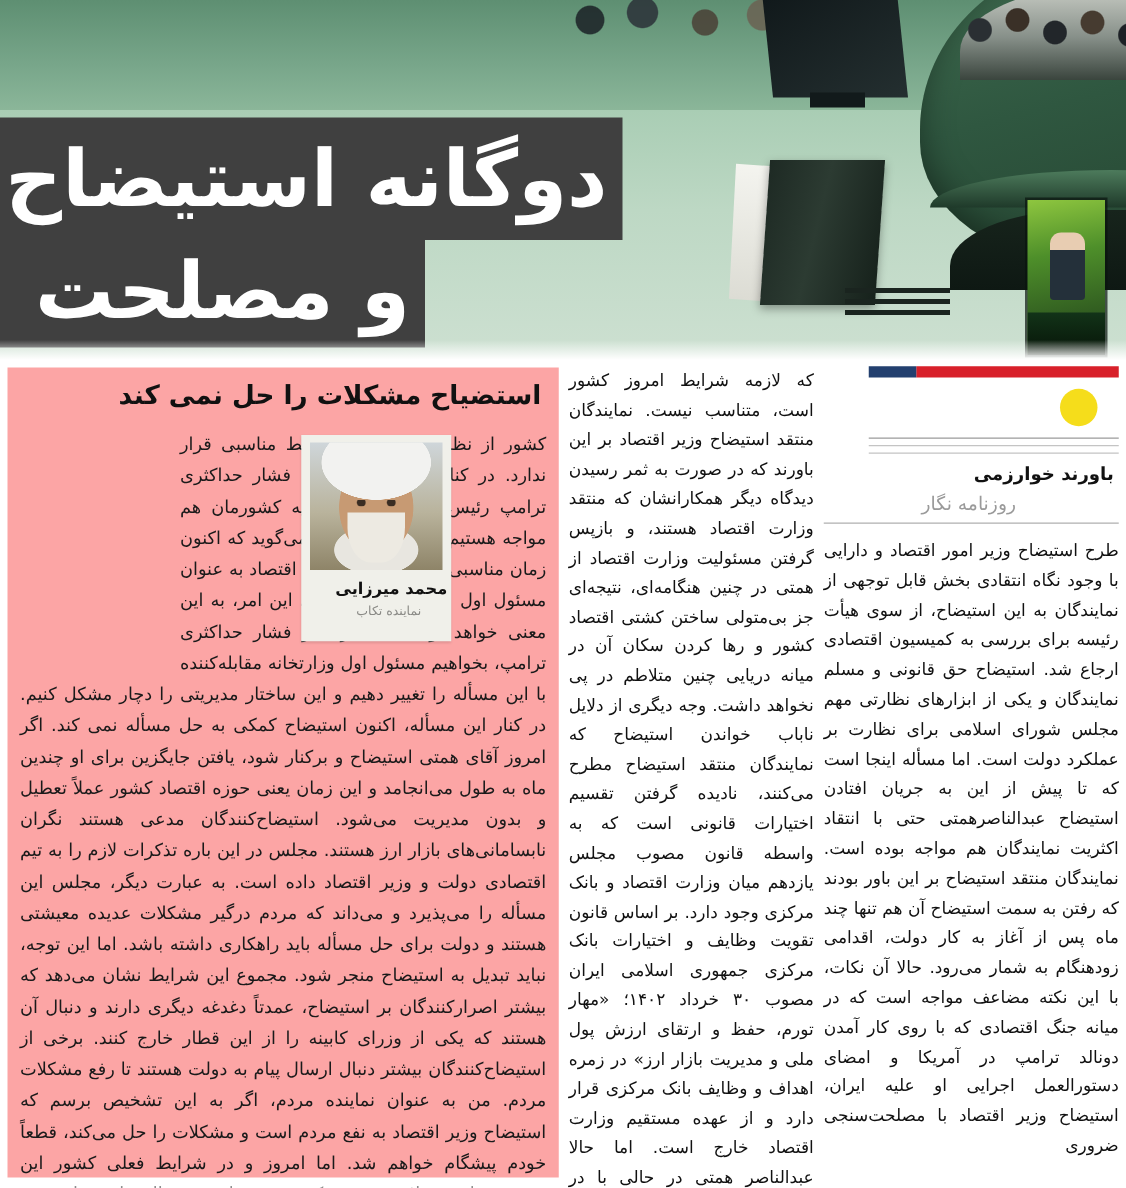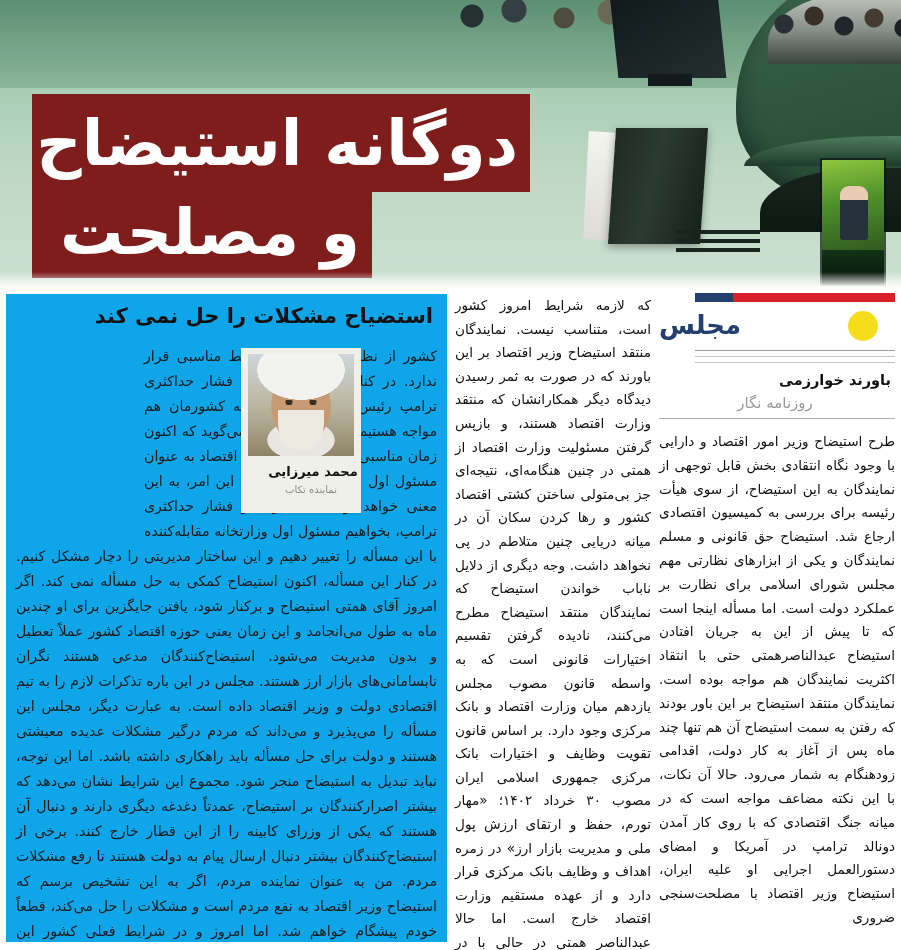--- a/index.html
+++ b/index.html
@@ -129,39 +129,38 @@
     letter-spacing:-.2px;
     line-height:1;
     white-space:nowrap;
   }
   .kicker-1{left:0;top:4px;width:248px;height:42px;font-size:25px;}
   .kicker-2{left:0;top:50px;width:372px;height:42px;font-size:25px;}
 
   
   .bigline{
     position:absolute;
-    background:#7f1d1d;
+    background:#404040;
     color:#ffffff;
     font-weight:bold;
     display:flex;align-items:center;justify-content:flex-start;
     padding:0 12px;
     white-space:nowrap;
     line-height:1;
-    margin-left:32px;
   }
   .bigline-1{left:0;top:94px;width:474px;height:98px;font-size:63px;}
   .bigline-2{left:0;top:186px;width:316px;height:92px;font-size:63px;}
 
   
   .body-wrap{position:absolute;left:0;top:288px;width:901px;height:662px;}
 
   
   .col-green{
     position:absolute;left:6px;top:6px;width:441px;height:648px;
-    background:#0ea5e9;
+    background:#fca5a5;
     padding:0;
   }
   .green-head{
     position:absolute;right:14px;top:10px;width:auto;
     font-size:21px;font-weight:bold;color:#111;
     white-space:nowrap;
   }
   .portrait-card{
     position:absolute;right:86px;top:54px;width:120px;height:165px;
     background:#f0f0ea;
@@ -306,21 +305,20 @@
   <div class="col-mid">
     <p>که لازمه شرایط امروز کشور است، متناسب نیست. نمایندگان منتقد استیضاح وزیر اقتصاد بر این باورند که در صورت به ثمر رسیدن دیدگاه دیگر همکارانشان که منتقد وزارت اقتصاد هستند، و بازپس گرفتن مسئولیت وزارت اقتصاد از همتی در چنین هنگامه‌ای، نتیجه‌ای جز بی‌متولی ساختن کشتی اقتصاد کشور و رها کردن سکان آن در میانه دریایی چنین متلاطم در پی نخواهد داشت. وجه دیگری از دلایل ناباب خواندن استیضاح که نمایندگان منتقد استیضاح مطرح می‌کنند، نادیده گرفتن تقسیم اختیارات قانونی است که به واسطه قانون مصوب مجلس یازدهم میان وزارت اقتصاد و بانک مرکزی وجود دارد. بر اساس قانون تقویت وظایف و اختیارات بانک مرکزی جمهوری اسلامی ایران مصوب ۳۰ خرداد ۱۴۰۲؛ «مهار تورم، حفظ و ارتقای ارزش پول ملی و مدیریت بازار ارز» در زمره اهداف و وظایف بانک مرکزی قرار دارد و از عهده مستقیم وزارت اقتصاد خارج است. اما حالا عبدالناصر همتی در حالی با در خواست استیضاح مواجه شده است که انتقادی علیه متولی دیگر بازار ارز مطرح نمی‌شود و چه بسا برخی از طراحان استیضاح مخالف</p>
   </div>
 
   <div class="col-right">
     <div class="rail-bar">
       <div class="red"></div>
       <div class="blue"></div>
     </div>
     <div class="section-dot"></div>
-    <div class="section-title">مجلس</div>
     <div class="rule-a"></div>
     <div class="rule-b"></div>
     <div class="rule-c"></div>
     <div class="author">باورند خوارزمی</div>
     <div class="author-role">روزنامه نگار</div>
     <div class="rule-d"></div>
     <div class="right-text">
       <p>طرح استیضاح وزیر امور اقتصاد و دارایی با وجود نگاه انتقادی بخش قابل توجهی از نمایندگان به این استیضاح، از سوی هیأت رئیسه برای بررسی به کمیسیون اقتصادی ارجاع شد. استیضاح حق قانونی و مسلم نمایندگان و یکی از ابزارهای نظارتی مهم مجلس شورای اسلامی برای نظارت بر عملکرد دولت است. اما مسأله اینجا است که تا پیش از این به جریان افتادن استیضاح عبدالناصرهمتی حتی با انتقاد اکثریت نمایندگان هم مواجه بوده است. نمایندگان منتقد استیضاح بر این باور بودند که رفتن به سمت استیضاح آن هم تنها چند ماه پس از آغاز به کار دولت، اقدامی زودهنگام به شمار می‌رود. حالا آن نکات، با این نکته مضاعف مواجه است که در میانه جنگ اقتصادی که با روی کار آمدن دونالد ترامپ در آمریکا و امضای دستورالعمل اجرایی او علیه ایران، استیضاح وزیر اقتصاد با مصلحت‌سنجی ضروری</p>
     </div>
   </div>

